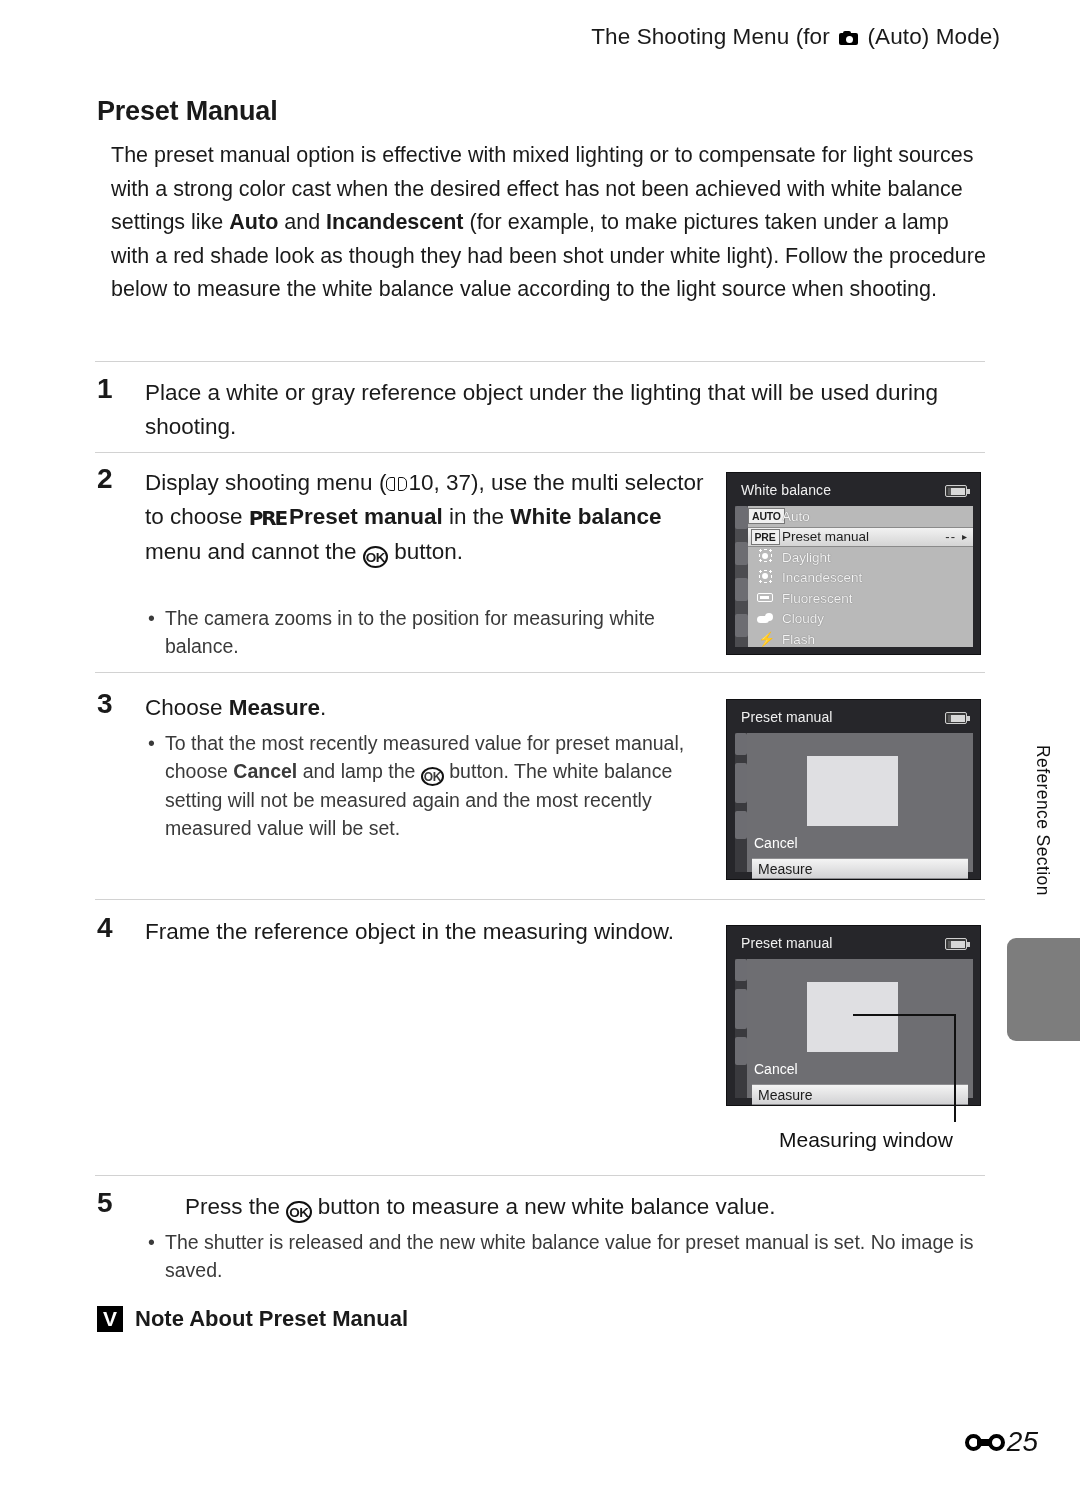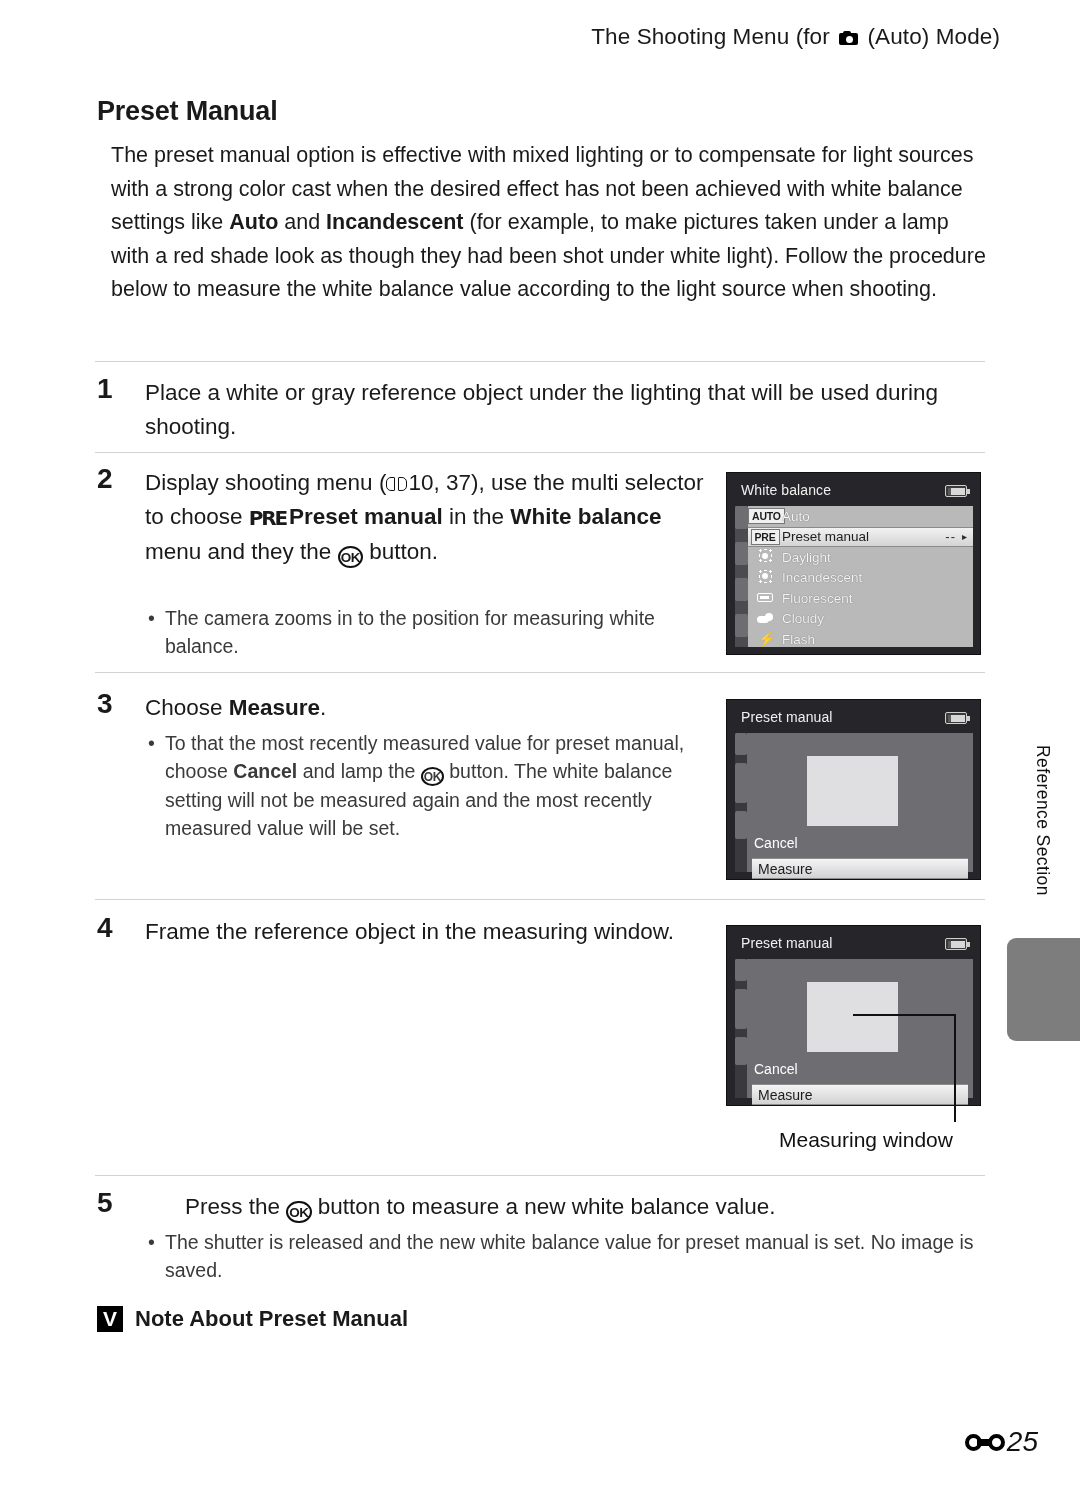--- a/index.html
+++ b/index.html
@@ -267,21 +267,21 @@
   <div class="rule" style="top:1175px;"></div>
 
   <div class="step" style="left:97px; top:373px; width:880px;">
     <div class="num">1</div>
     <div class="txt" style="width:825px;">Place a white or gray reference object under the lighting that will be used during shooting.</div>
   </div>
 
   <div class="step" style="left:97px; top:463px; width:620px;">
     <div class="num">2</div>
     <div class="txt" style="width:570px;">
-      <span>Display shooting menu (</span><span class="g-book"><i class="l"></i><i class="r"></i></span><span>10, 37), use the multi selector to choose </span><span class="g-pre">PRE</span><b>Preset manual</b><span> in the </span><b>White balance</b><span> menu and they the </span><span class="g-ok">OK</span><span> button.</span>
+      <span>Display shooting menu (</span><span class="g-book"><i class="l"></i><i class="r"></i></span><span>10, 37), use the multi selector to choose </span><span class="g-pre">PRE</span><b>Preset manual</b><span> in the </span><b>White balance</b><span> menu and cannot the </span><span class="g-ok">OK</span><span> button.</span>
     </div>
   </div>
   <div class="bullets" style="left:145px; top:604px; width:545px;">
     <div class="li">
       <span class="dot">•</span>
       <span>The camera zooms in to the position for measuring white balance.</span>
     </div>
   </div>
 
   <div class="shot" style="left:726px; top:472px; width:255px; height:183px;">

